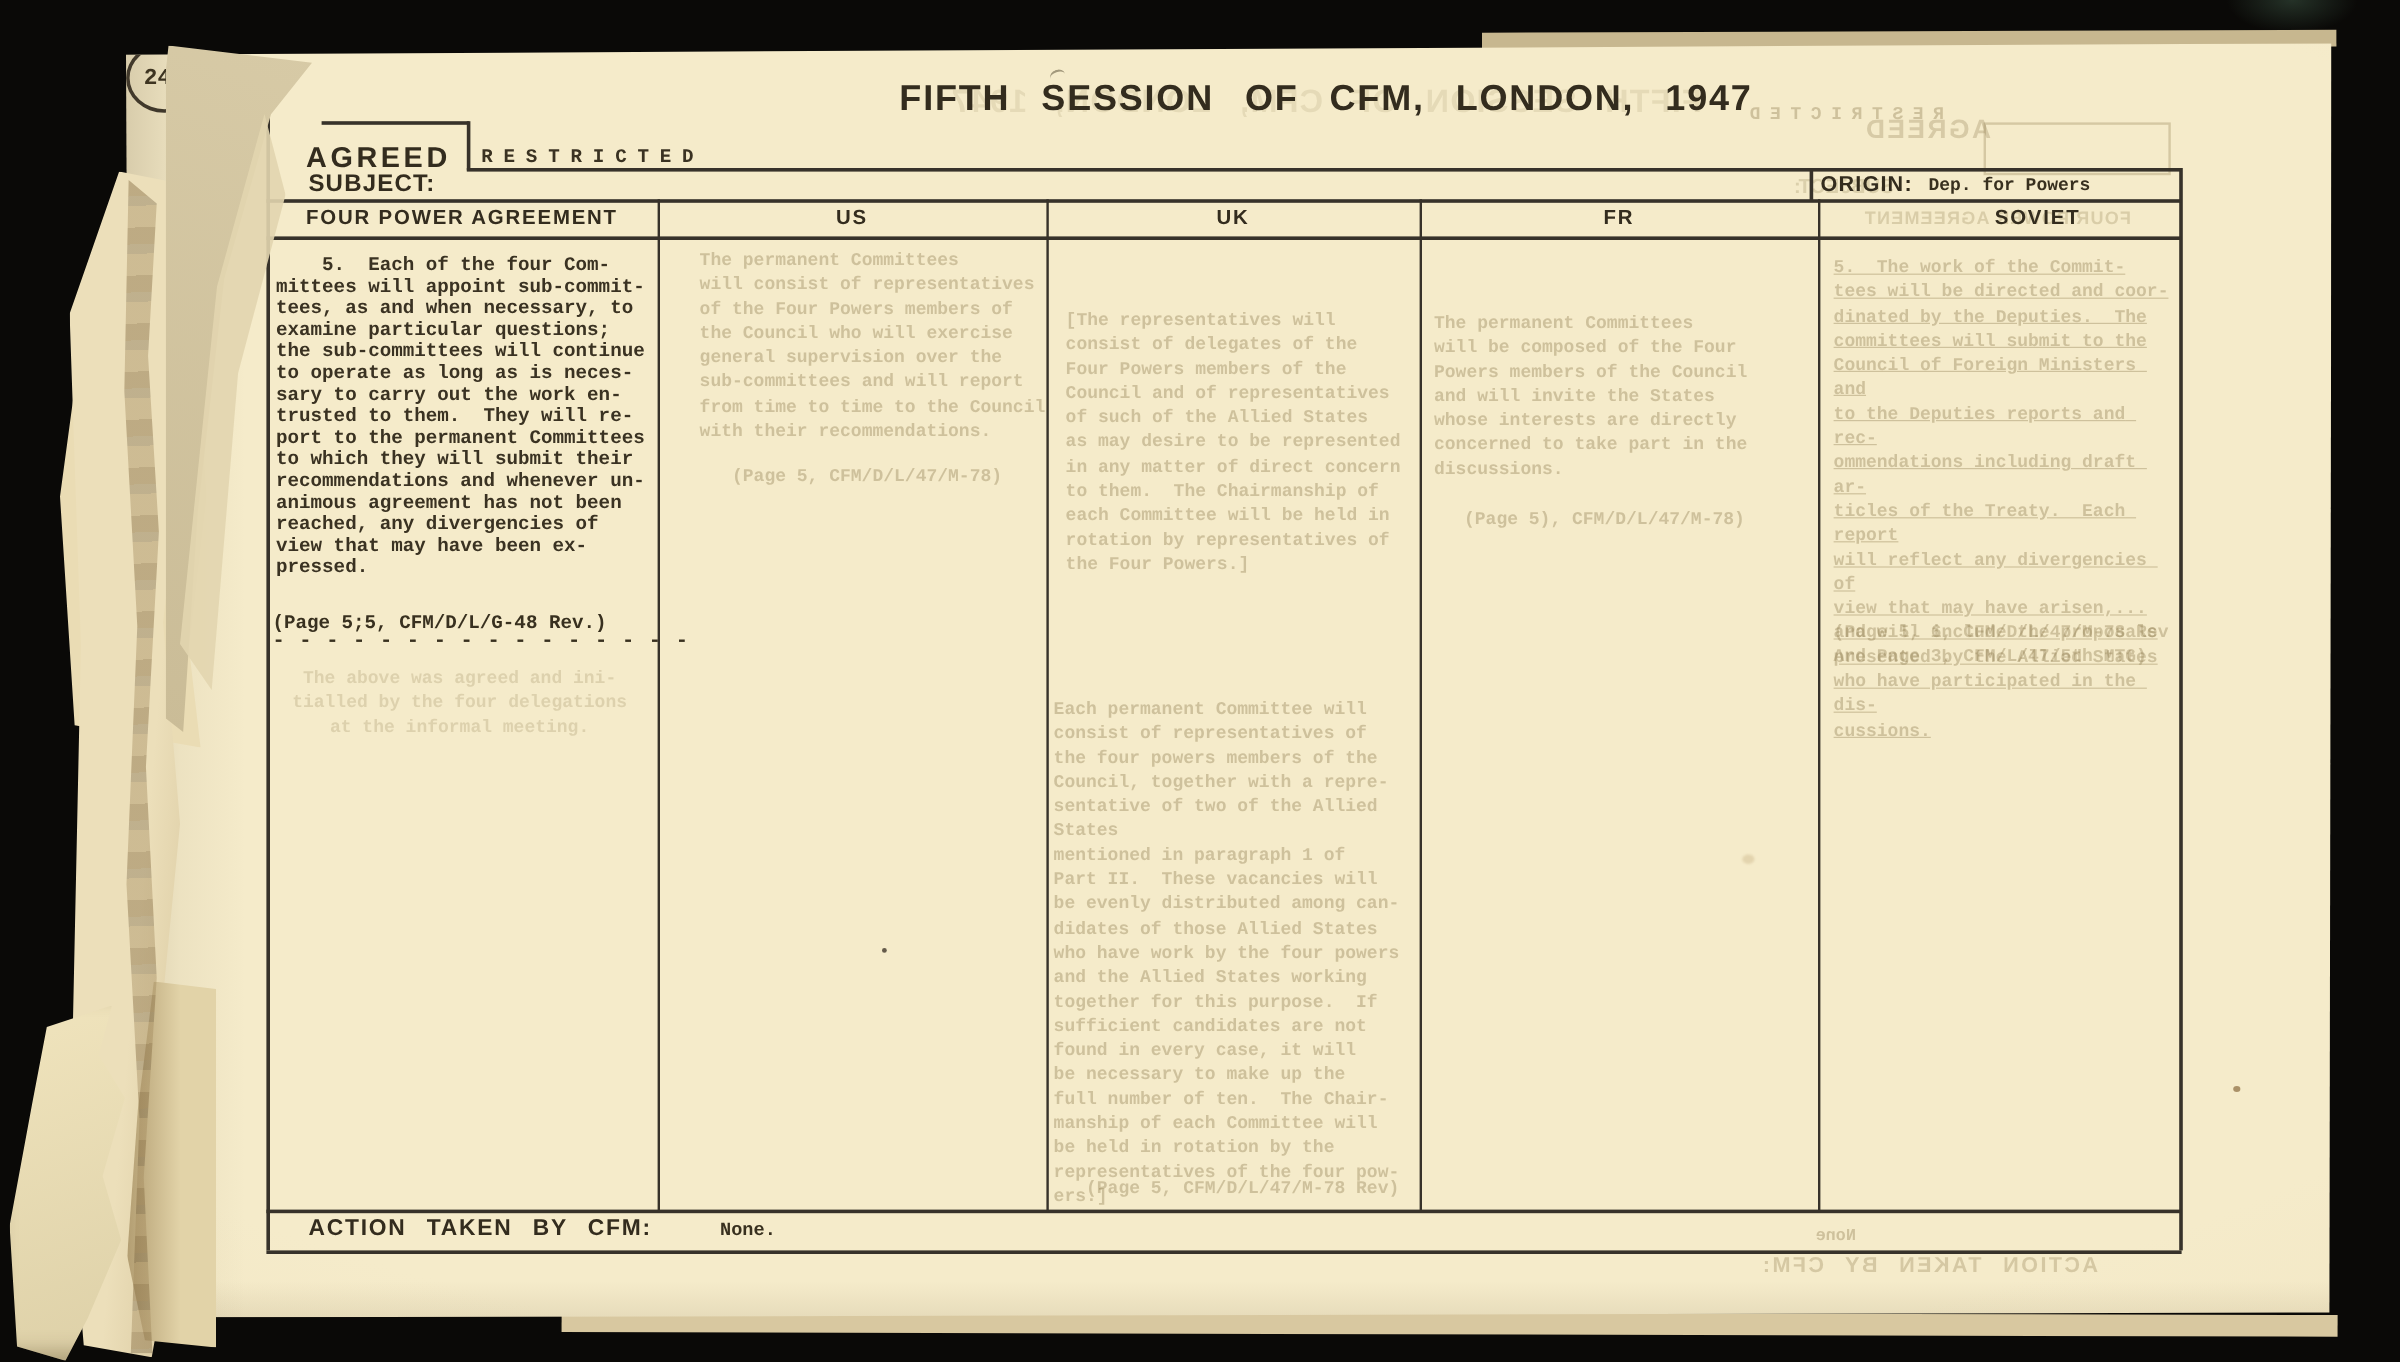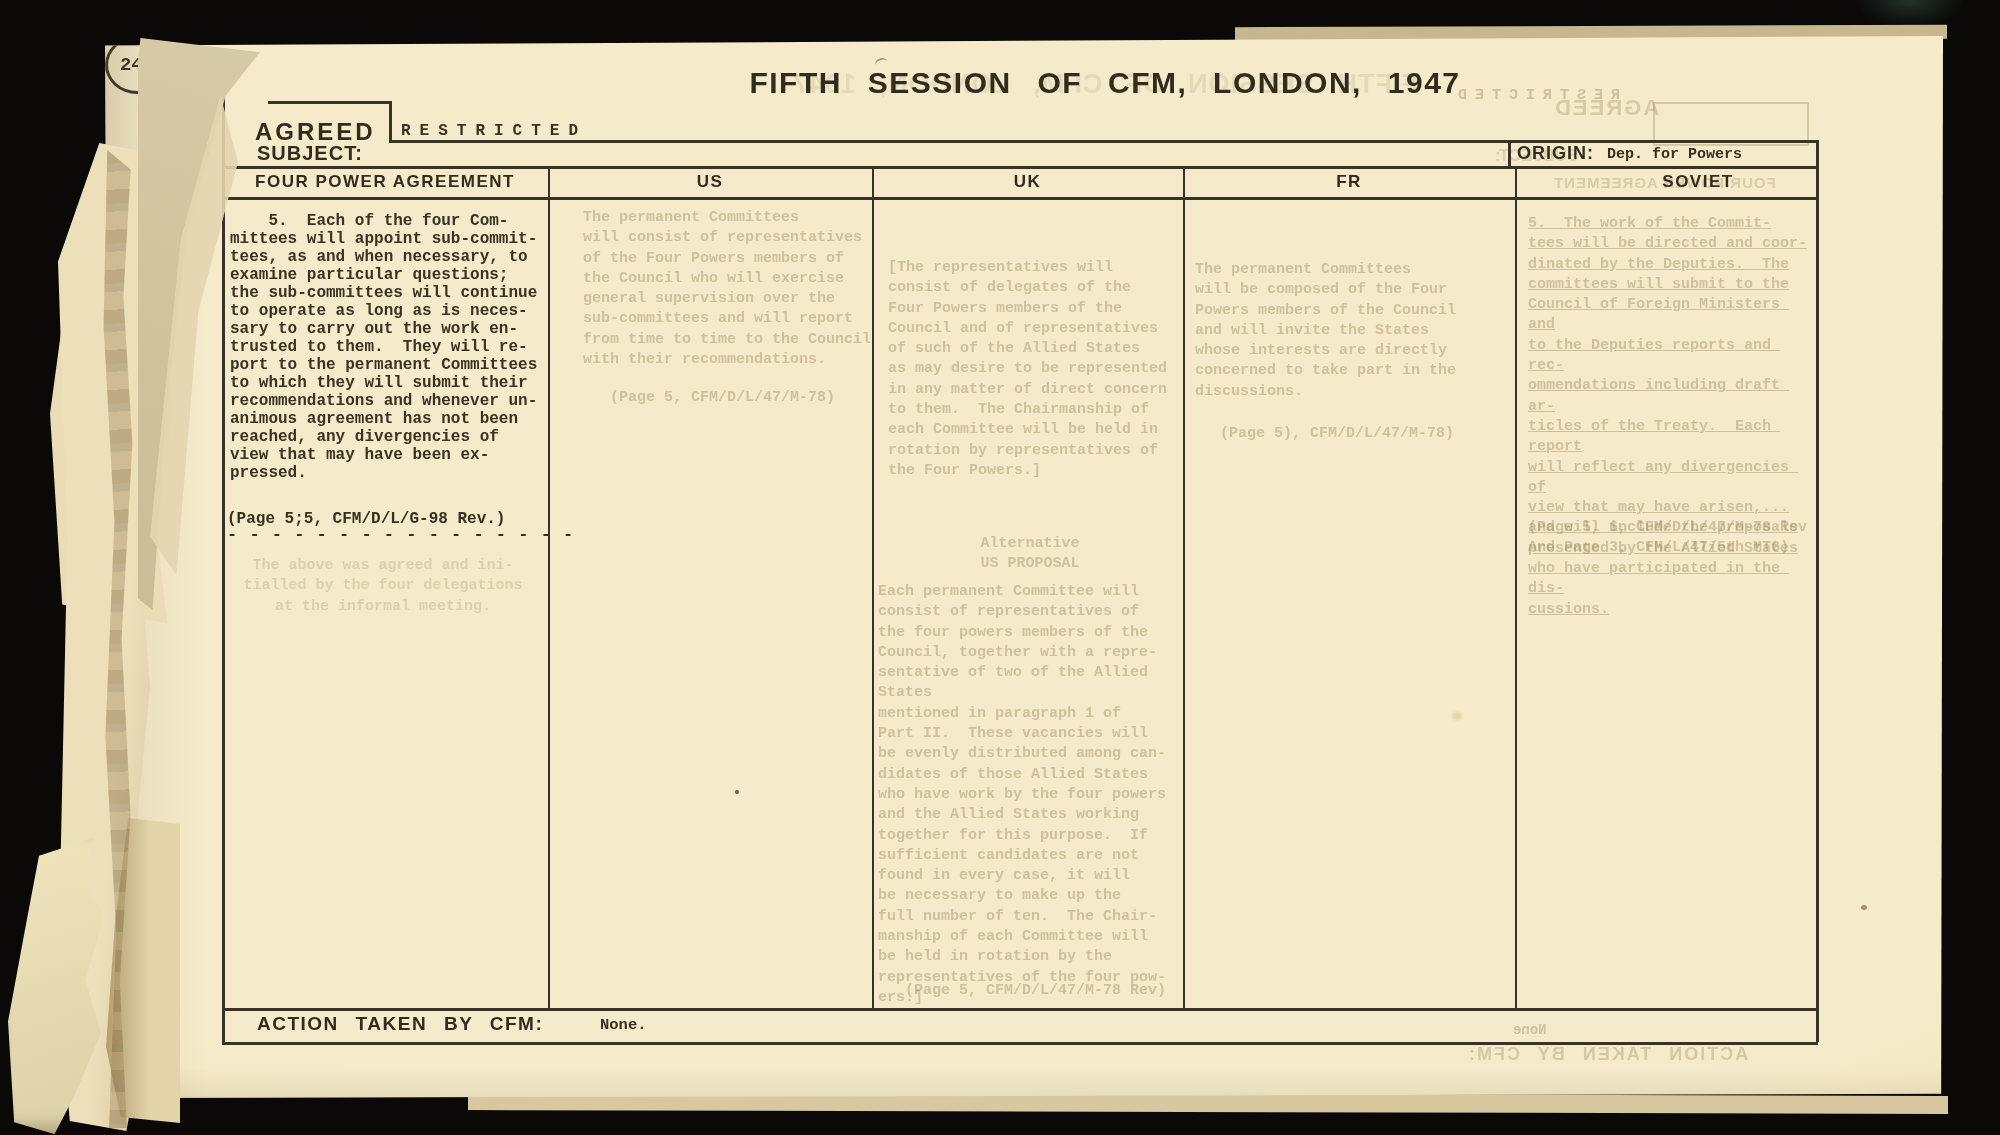--- a/index.html
+++ b/index.html
@@ -130,22 +130,20 @@
 ommendations including draft ar-
 ticles of the Treaty.  Each report
 will reflect any divergencies of
 view that may have arisen,...
 and will include the proposals
 presented by the Allied States
 who have participated in the dis-
 cussions.</div>
   <div class="bleed" style="left:1423px;top:482px;width:285px;">(Page 5, 6, CFM/D/L/47/M-78 Rev
 And Page 3, CFM/L/47/5th MTG)</div>
-  <div class="bleed" style="left:775px;top:498px;width:300px;text-align:center;">Alternative
-US PROPOSAL</div>
   <div class="bleed" style="left:773px;top:546px;width:305px;">Each permanent Committee will
 consist of representatives of
 the four powers members of the
 Council, together with a repre-
 sentative of two of the Allied States
 mentioned in paragraph 1 of
 Part II.  These vacancies will
 be evenly distributed among can-
 didates of those Allied States
 who have work by the four powers
@@ -205,21 +203,21 @@
 to operate as long as is neces-
 sary to carry out the work en-
 trusted to them.  They will re-
 port to the permanent Committees
 to which they will submit their
 recommendations and whenever un-
 animous agreement has not been
 reached, any divergencies of
 view that may have been ex-
 pressed.</div>
-  <div class="abs fpa-cite mono">(Page 5;5, CFM/D/L/G-98 Rev.)</div>
+  <div class="abs fpa-cite mono">(Page 5;5, CFM/D/L/G-48 Rev.)</div>
   <div class="abs fpa-dashes mono">- - - - - - - - - - - - - - - -</div>
 
   <div class="stamp action-label">ACTION TAKEN BY CFM:</div>
   <div class="abs action-value mono">None.</div>
 
   <div class="abs dot1"></div>
   <div class="abs dot2"></div>
   <div class="abs pencil"></div>
   <div class="abs fox1"></div>
 </div>

